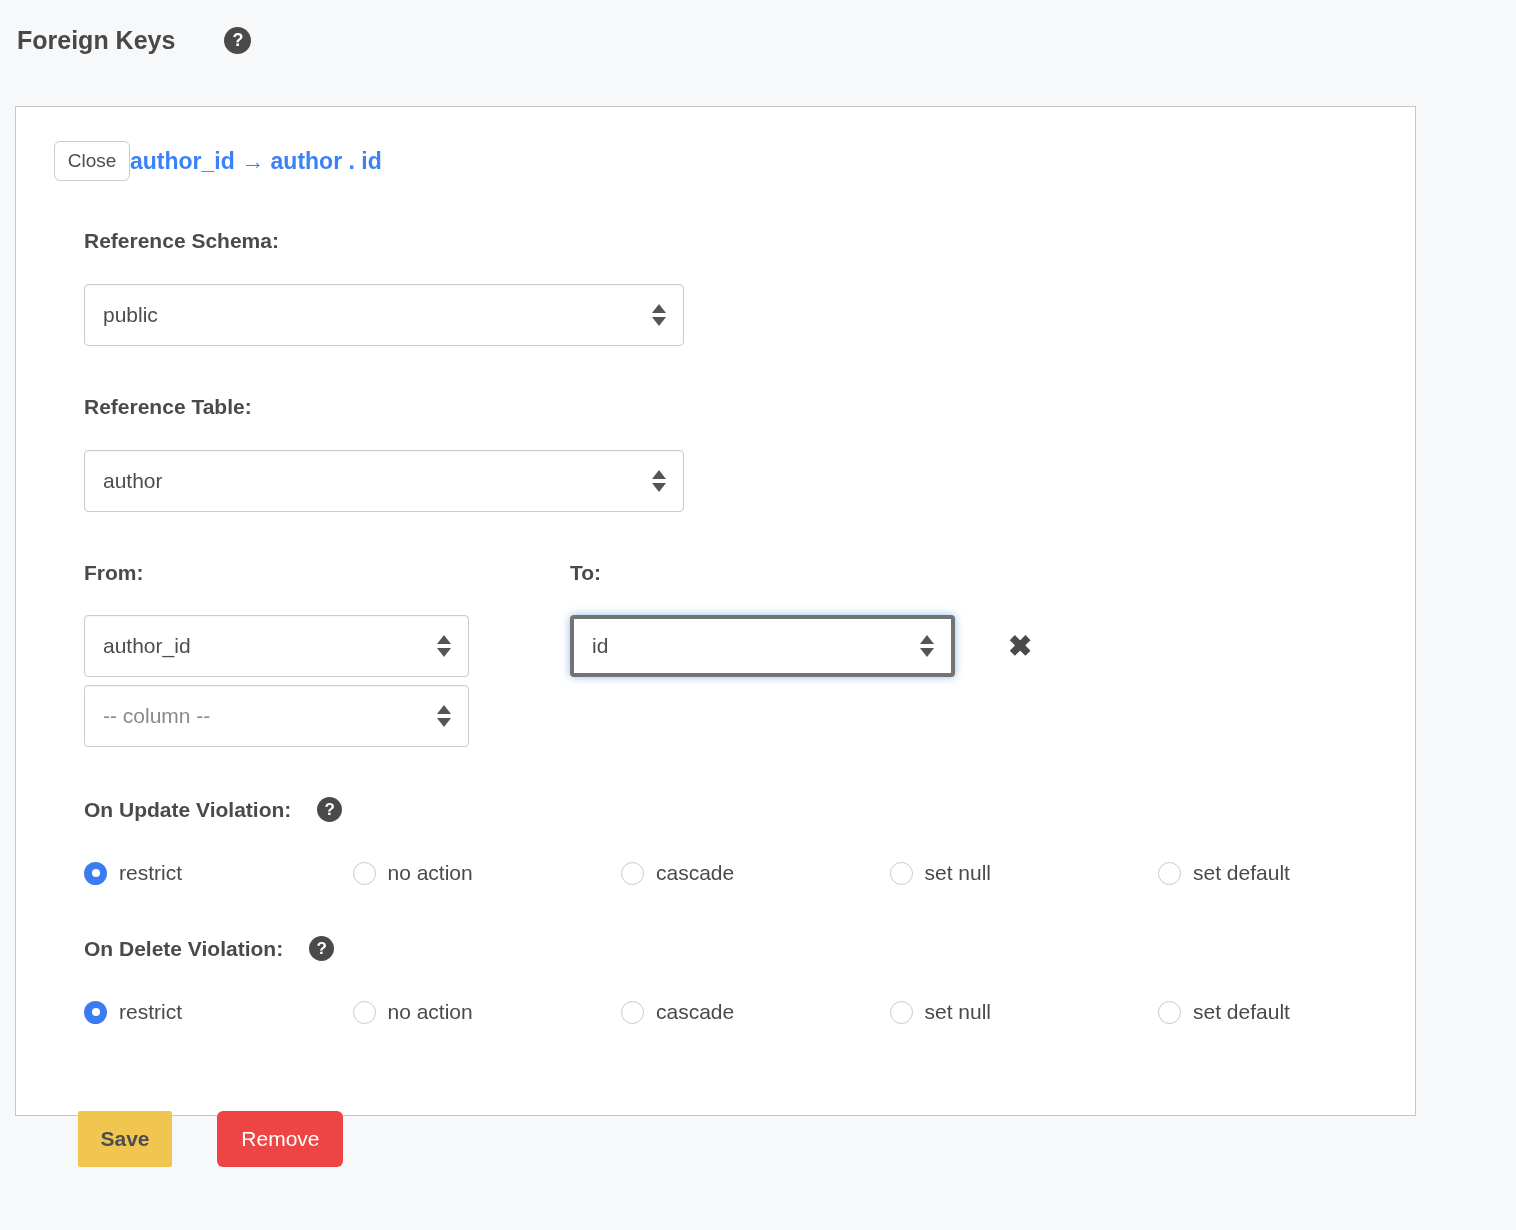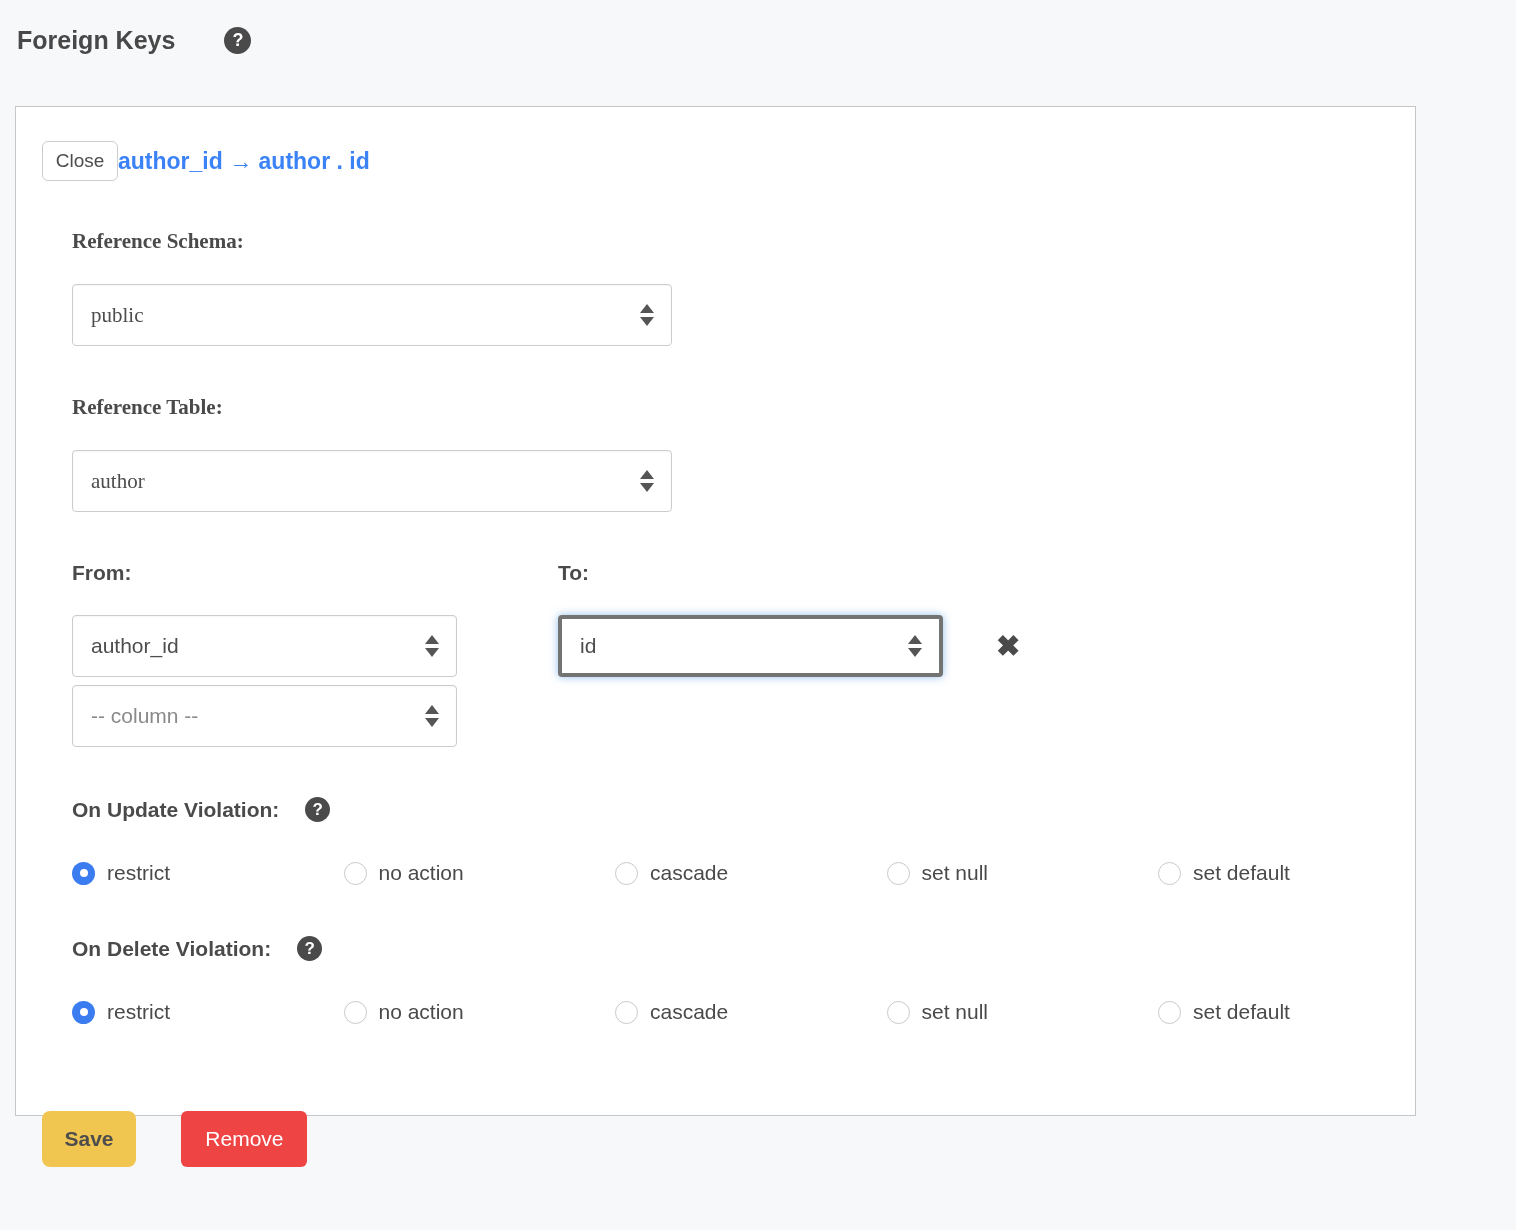--- a/index.html
+++ b/index.html
@@ -25,41 +25,41 @@
   }
   .help-lg { width: 27px; height: 27px; font-size: 18px; margin-left: 49px; }
   .help-sm { width: 25px; height: 25px; font-size: 17px; margin-left: 26px; }
 
   
   .panel {
     margin: 42px 0 0 15px;
     width: 1401px; height: 1010px;
     background: #ffffff;
     border: 1px solid #c6c6c6;
-    padding: 34px 34px 30px 26px;
+    padding: 34px 34px 30px 38px;
   }
 
   .editor-header { display: flex; align-items: center; }
   .btn-close {
     width: 76px; height: 40px;
     background: #ffffff; border: 1px solid #cccccc; border-radius: 6px;
     font-family: "Liberation Sans", sans-serif;
     font-size: 19px; color: #4d4d4d; cursor: pointer;
   }
   .fk-heading { font-size: 23px; font-weight: bold; color: #3b82f6; }
 
   .form-body { margin-left: 30px; margin-top: 49px; }
 
   .field-label {
     display: block; font-size: 21px; font-weight: bold; color: #4a4a4a;
     line-height: 22px; margin-bottom: 32px;
   }
   .field-label.inline { display: inline-block; margin-bottom: 0; }
 
-  .form-group { margin-bottom: 50px; font-family: Liberation Serif, serif; }
+  .form-group { margin-bottom: 50px; }
 
   
   .select {
     position: relative; height: 62px;
     border: 1px solid #cccccc; border-radius: 4px;
     background: #ffffff;
     display: flex; align-items: center;
     padding: 0 48px 0 18px;
     font-size: 21px; color: #4d4d4d;
     box-shadow: inset 0 1px 2px rgba(0,0,0,0.04);
@@ -108,23 +108,23 @@
     content: ""; position: absolute; left: 50%; top: 50%;
     width: 8px; height: 8px; border-radius: 50%;
     background: #ffffff; transform: translate(-50%,-50%);
   }
   .radio-label { margin-left: 12px; font-size: 21px; color: #4a4a4a; }
 
   
   .actions { margin-top: 87px; }
   .btn-save {
     width: 94px; height: 56px;
-    background: #f0c550; border: none; border-radius: 8px;
-    font-family: "Liberation Sans", sans-serif;
-    font-size: 21px; font-weight: bold; color: #4d4d4d; cursor: pointer;
+    background: #f0c550; border: none; border-radius: 2px;
+    font-family: "Liberation Sans", sans-serif;
+    font-size: 21px; font-weight: bold; color: #4d4d4d; cursor: pointer; margin-left: 24px;
   }
   .btn-remove {
     width: 126px; height: 56px; margin-left: 41px;
     background: #ef4444; border: none; border-radius: 6px;
     font-family: "Liberation Sans", sans-serif;
     font-size: 21px; color: #ffffff; cursor: pointer;
   }
 </style>
 </head>
 <body>

